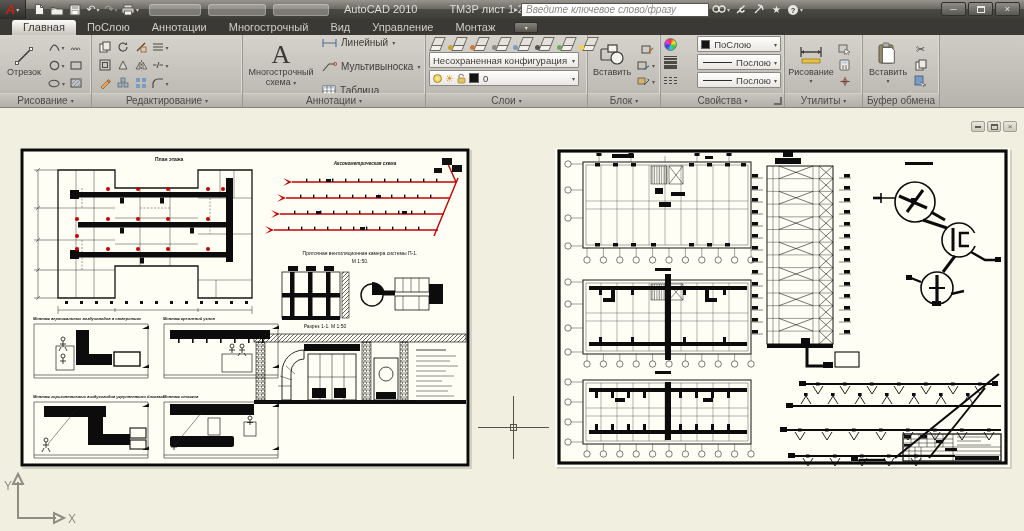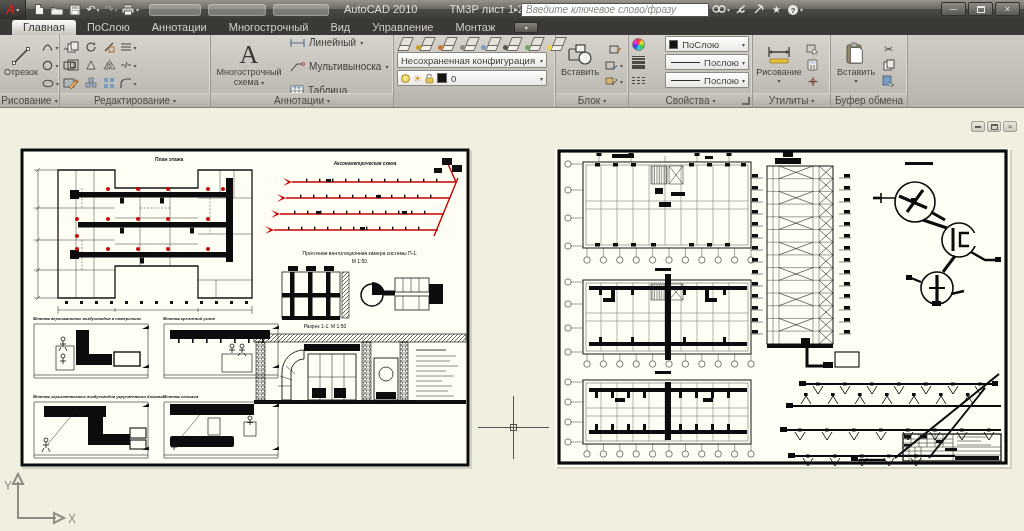--- a/index.html
+++ b/index.html
@@ -200,21 +200,21 @@
     <span class="tab">Аннотации</span>
     <span class="tab">Многострочный</span>
     <span class="tab">Вид</span>
     <span class="tab">Управление</span>
     <span class="tab">Монтаж</span>
     <span class="tab-overflow">▾</span>
   </div>
 
   <div class="ribbon">
 
-    <div class="panel" style="width:60px">
+    <div class="panel" style="width:92px">
       <div class="panel-body">
         <div class="bigbtn" style="width:44px">
           <span class="bicon">
               <svg width="22" height="22" viewBox="0 0 22 22">
                 <path d="M4,18 L18,4" stroke="#3f3e3a" stroke-width="1.6"></path>
                 <rect x="2.5" y="16.5" width="3" height="3" fill="#fff" stroke="#3f3e3a" stroke-width=".8"></rect>
                 <rect x="16.5" y="2.5" width="3" height="3" fill="#fff" stroke="#3f3e3a" stroke-width=".8"></rect>
               </svg>
             </span>
           <span>Отрезок</span>
@@ -427,20 +427,24 @@
           <span style="color:#d89a2a;font-size:10px;margin-right:3px">☀</span>
           <svg width="9" height="11" viewBox="0 0 9 11" style="margin-right:3px">
               <path d="M2,5 V3.5 a2.2,2.2 0 0 1 4.4,0" fill="none" stroke="#8a8880" stroke-width="1.1"></path>
               <rect x="1" y="5" width="7" height="5" rx="1" fill="#e3c55a" stroke="#95803a" stroke-width=".7"></rect>
             </svg>
           <span class="swatch" style="margin-right:4px"></span>
           <span>0</span>
           <span class="cdrop">▾</span>
         </div>
       </div>
+      <div class="panel-label">
+          <span>Слои</span>
+          <span class="flyout">▾</span>
+        </div>
     </div>
 
     <div class="panel" style="width:73px">
       <div class="panel-body">
         <div class="bigbtn" style="width:44px">
           <span class="bicon">
               <svg width="26" height="24" viewBox="0 0 26 24">
                 <rect x="2" y="6" width="13" height="11" rx="1" fill="none" stroke="#3f3e3a" stroke-width="1.2"></rect>
                 <circle cx="18" cy="15" r="6" fill="#f4f3ee" stroke="#3f3e3a" stroke-width="1.2"></circle>
                 <rect x="9" y="2" width="9" height="7" fill="#f4f3ee" stroke="#3f3e3a" stroke-width="1.2"></rect>

